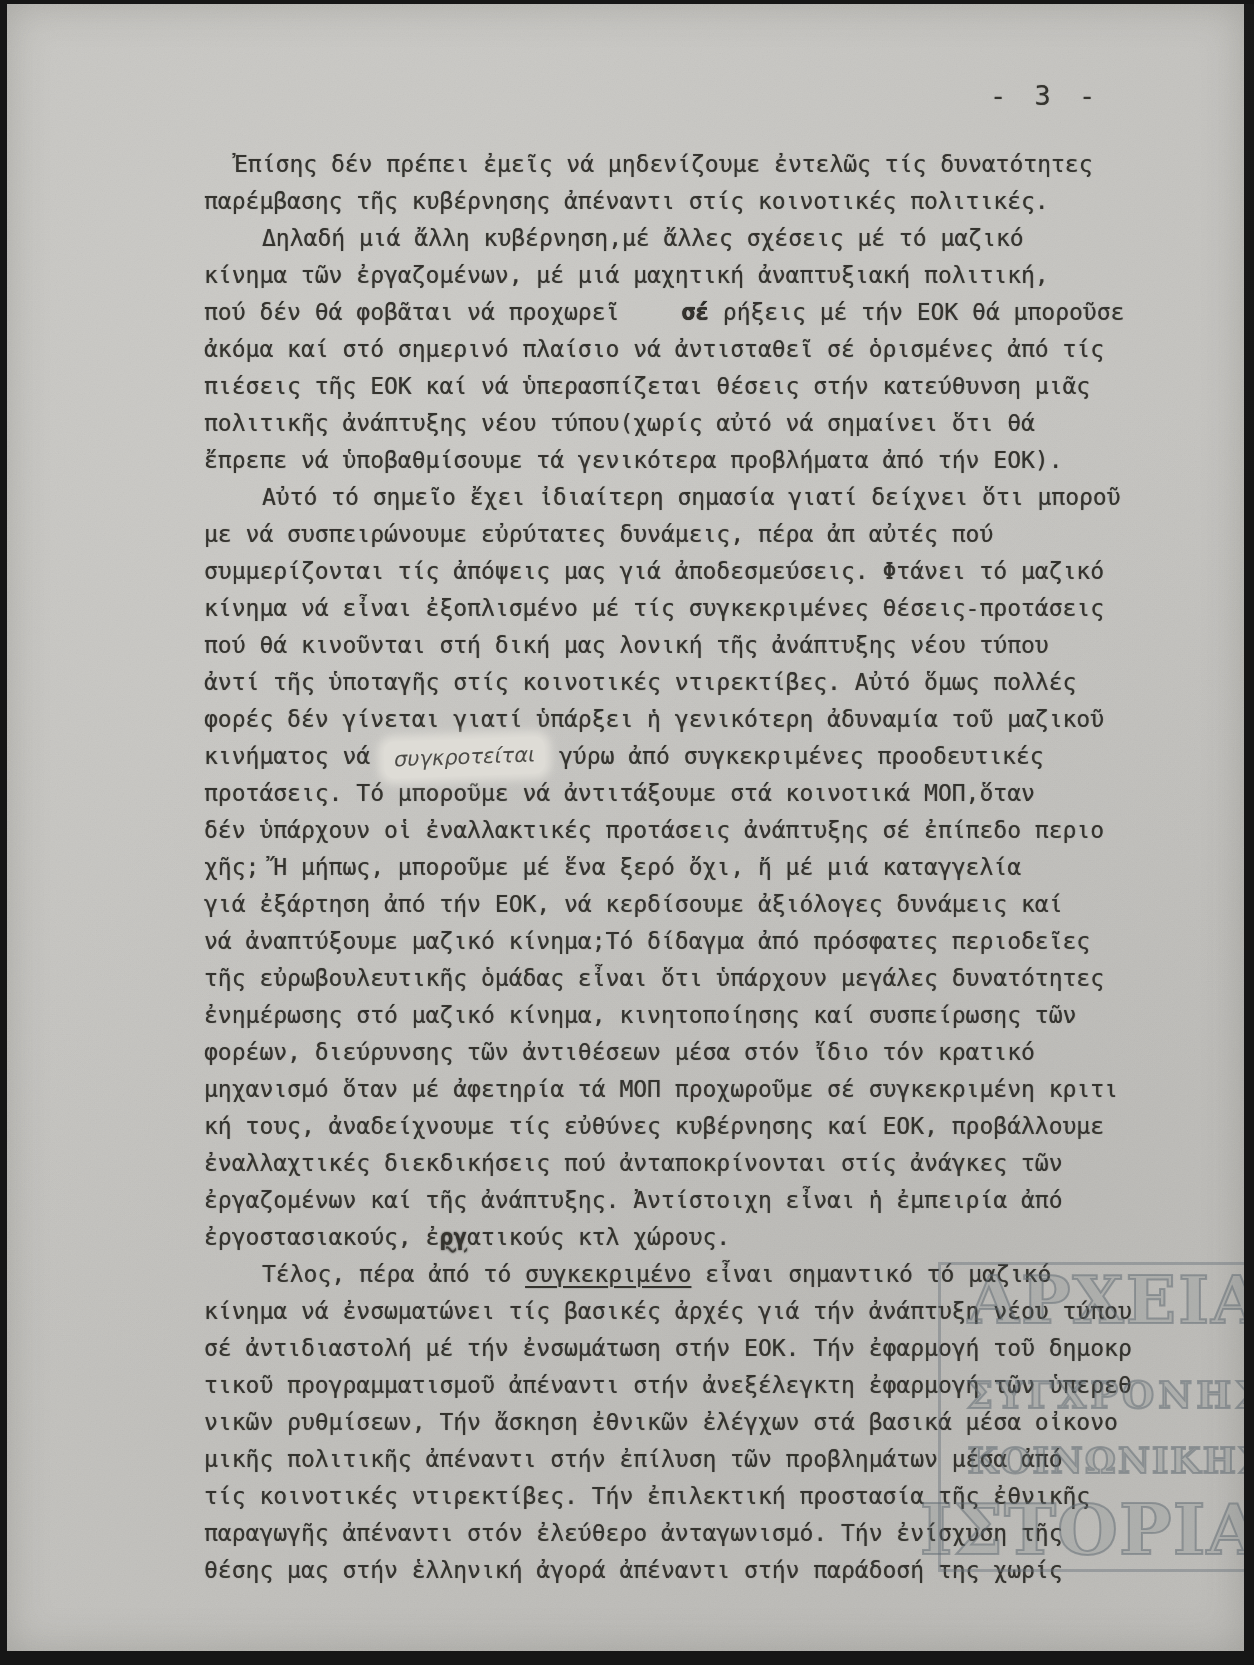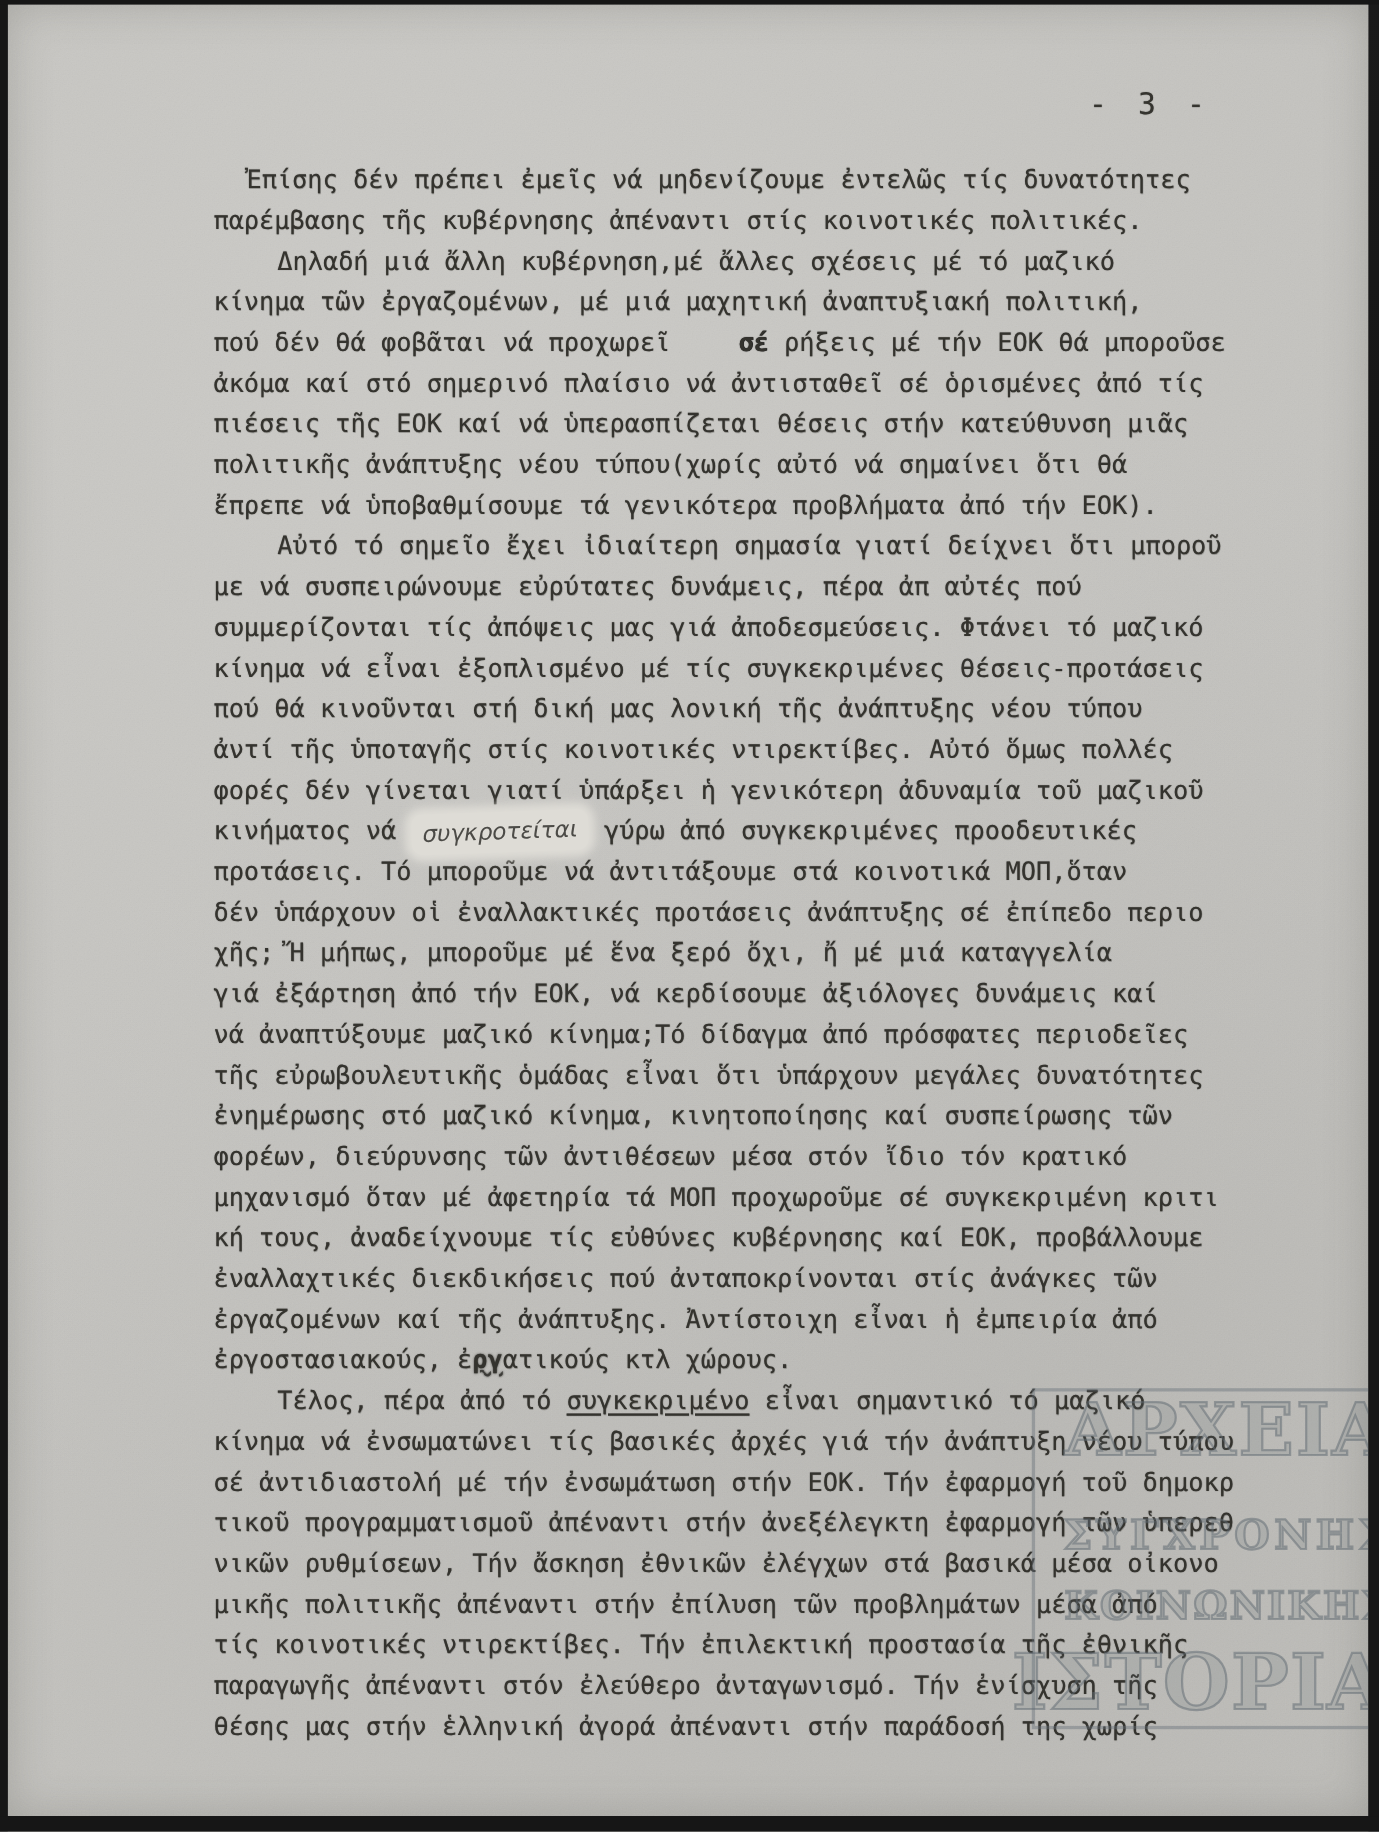--- a/index.html
+++ b/index.html
@@ -22,21 +22,21 @@
   }
   .grain{position:absolute;left:0;top:0;width:100%;height:100%;pointer-events:none;}
   
   .pagenum{
     position:absolute;left:990px;top:80px;
     font-size:27px;color:#35342f;
     letter-spacing:6px;
     text-shadow:0 0 1px rgba(40,40,35,0.55);
   }
   .textbody{
-    position:absolute;left:194px;top:146px;width:1030px;
+    position:absolute;left:204px;top:146px;width:1030px;
     font-size:23px;line-height:37px;
     color:#34332e;
     text-shadow:0 0 1px rgba(45,44,40,0.5), 0.4px 0.4px 0 rgba(45,44,40,0.25);
     white-space:pre-wrap;
   }
   .line{height:37px;white-space:nowrap;}
   .line.first{padding-left:58px;}
   .paragraph:first-child .line.first{padding-left:30px;}
   .b{font-weight:bold;text-shadow:0 0 1px #222,0.6px 0 0 #222;margin-left:48px;}
   .u{text-decoration:underline;text-decoration-thickness:2px;text-underline-offset:4px;}

